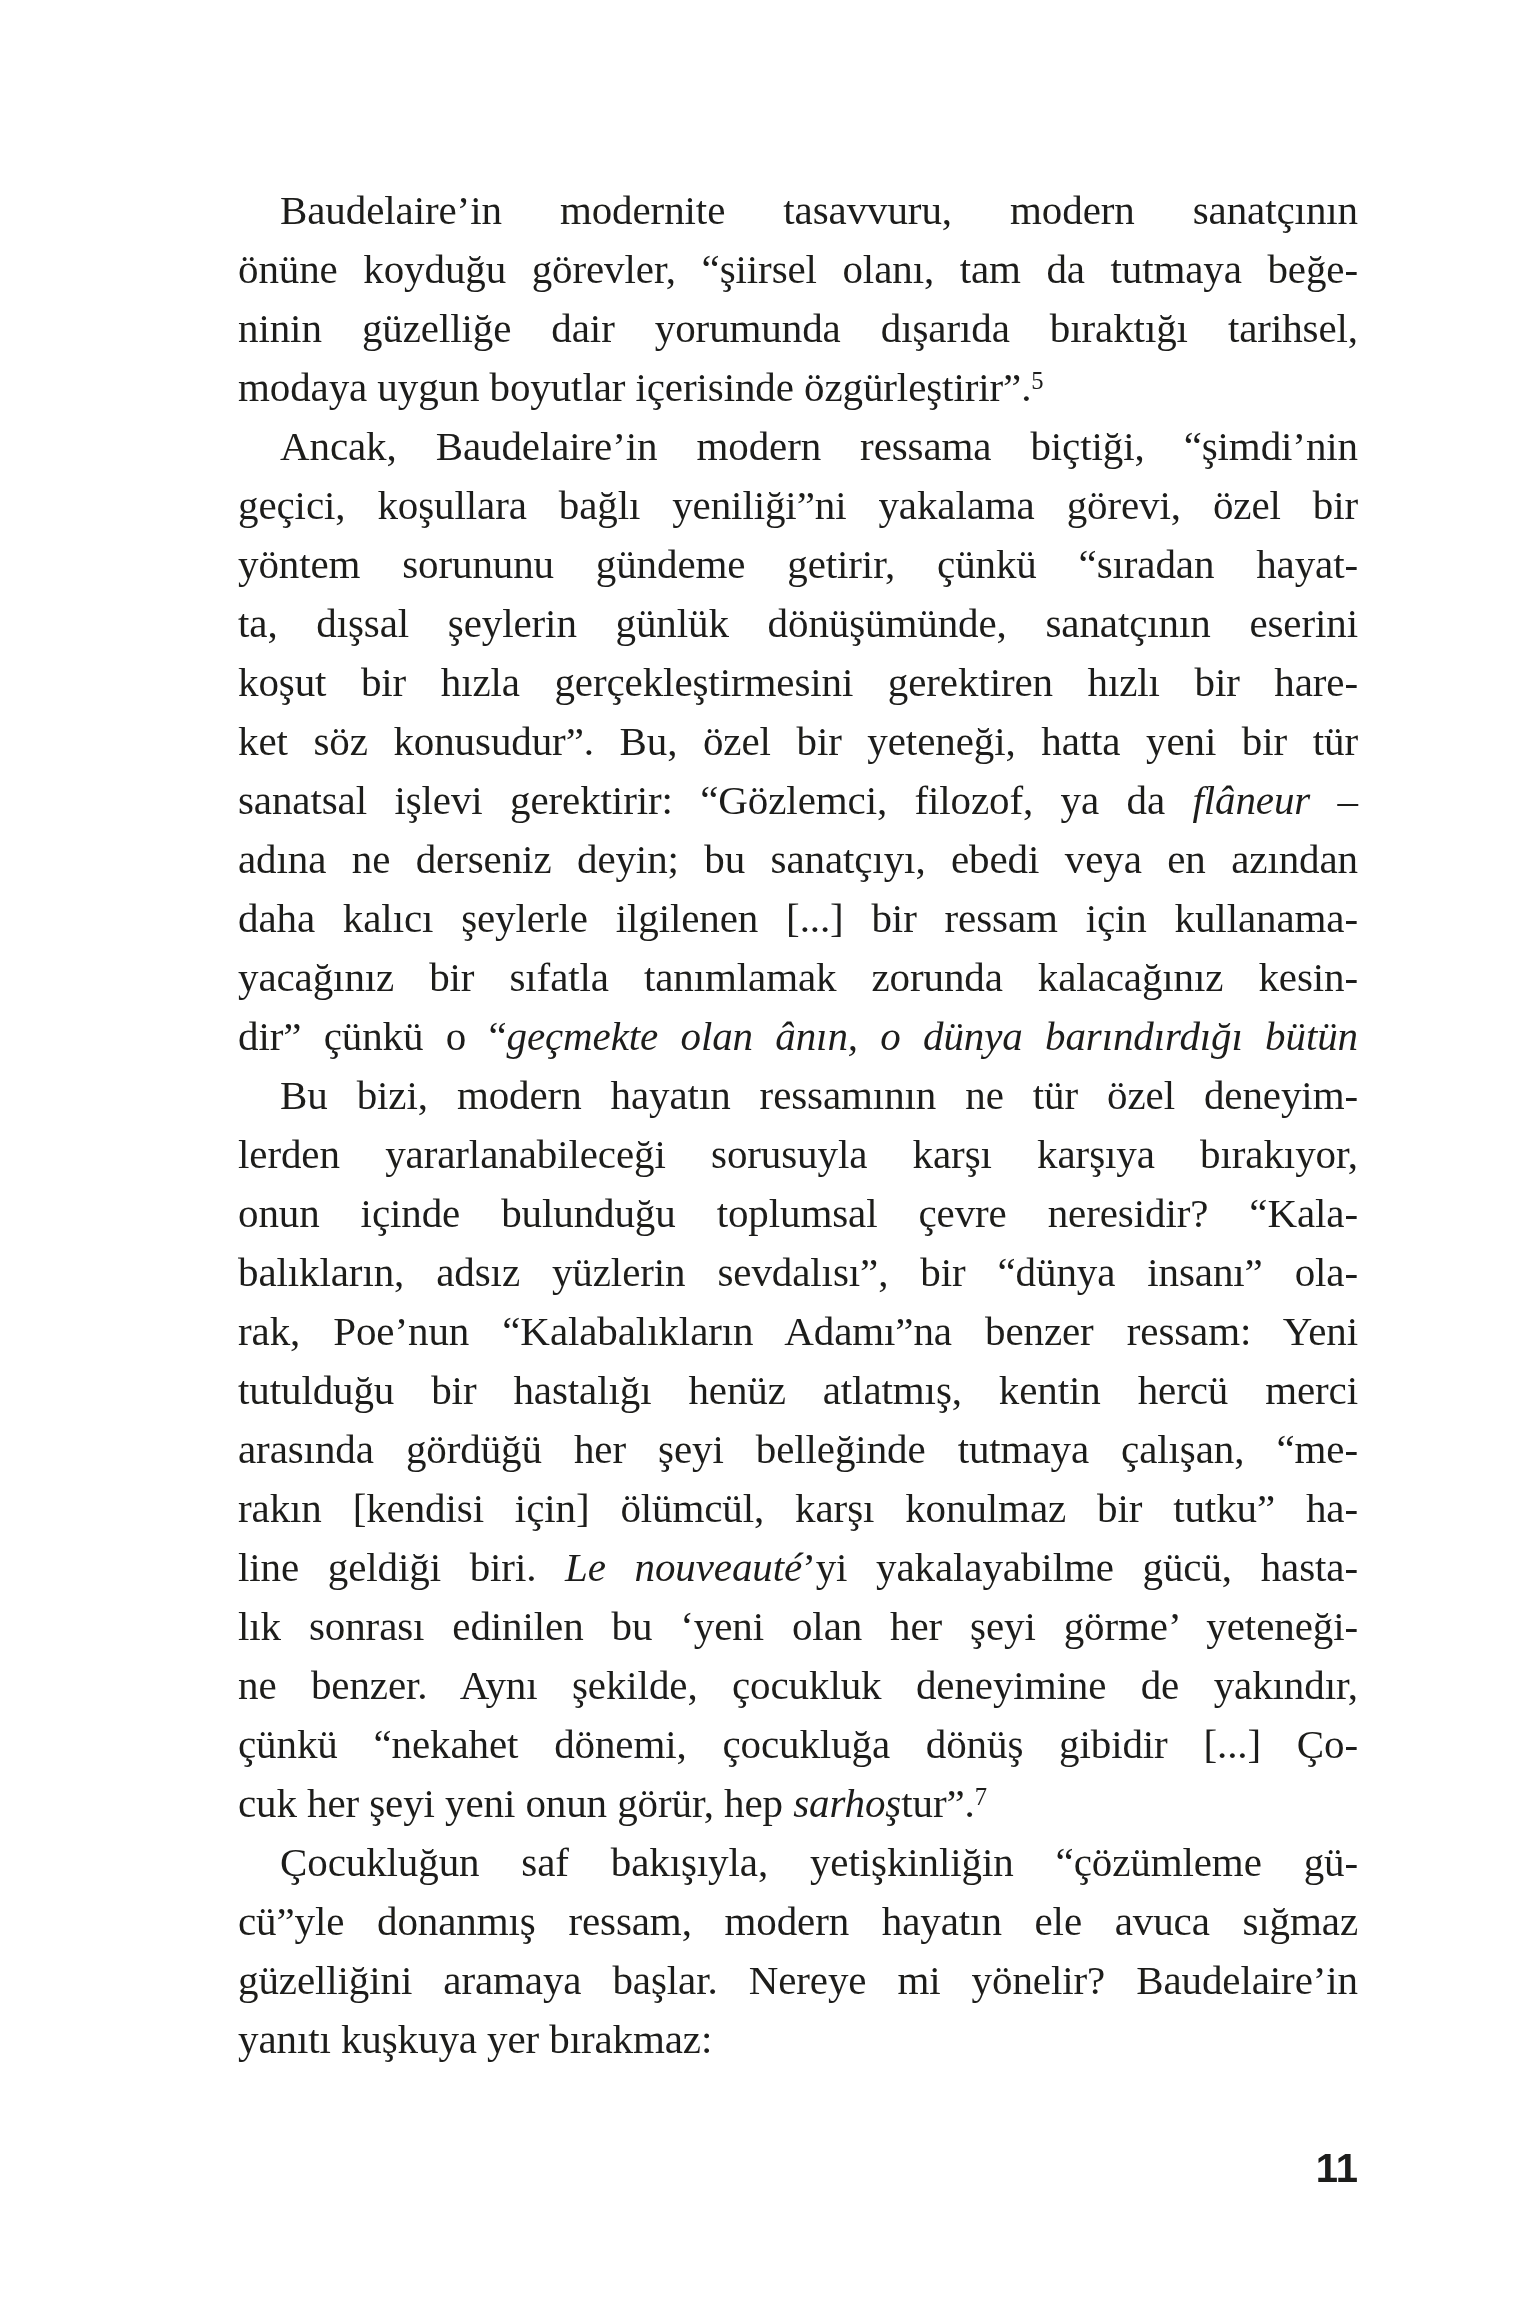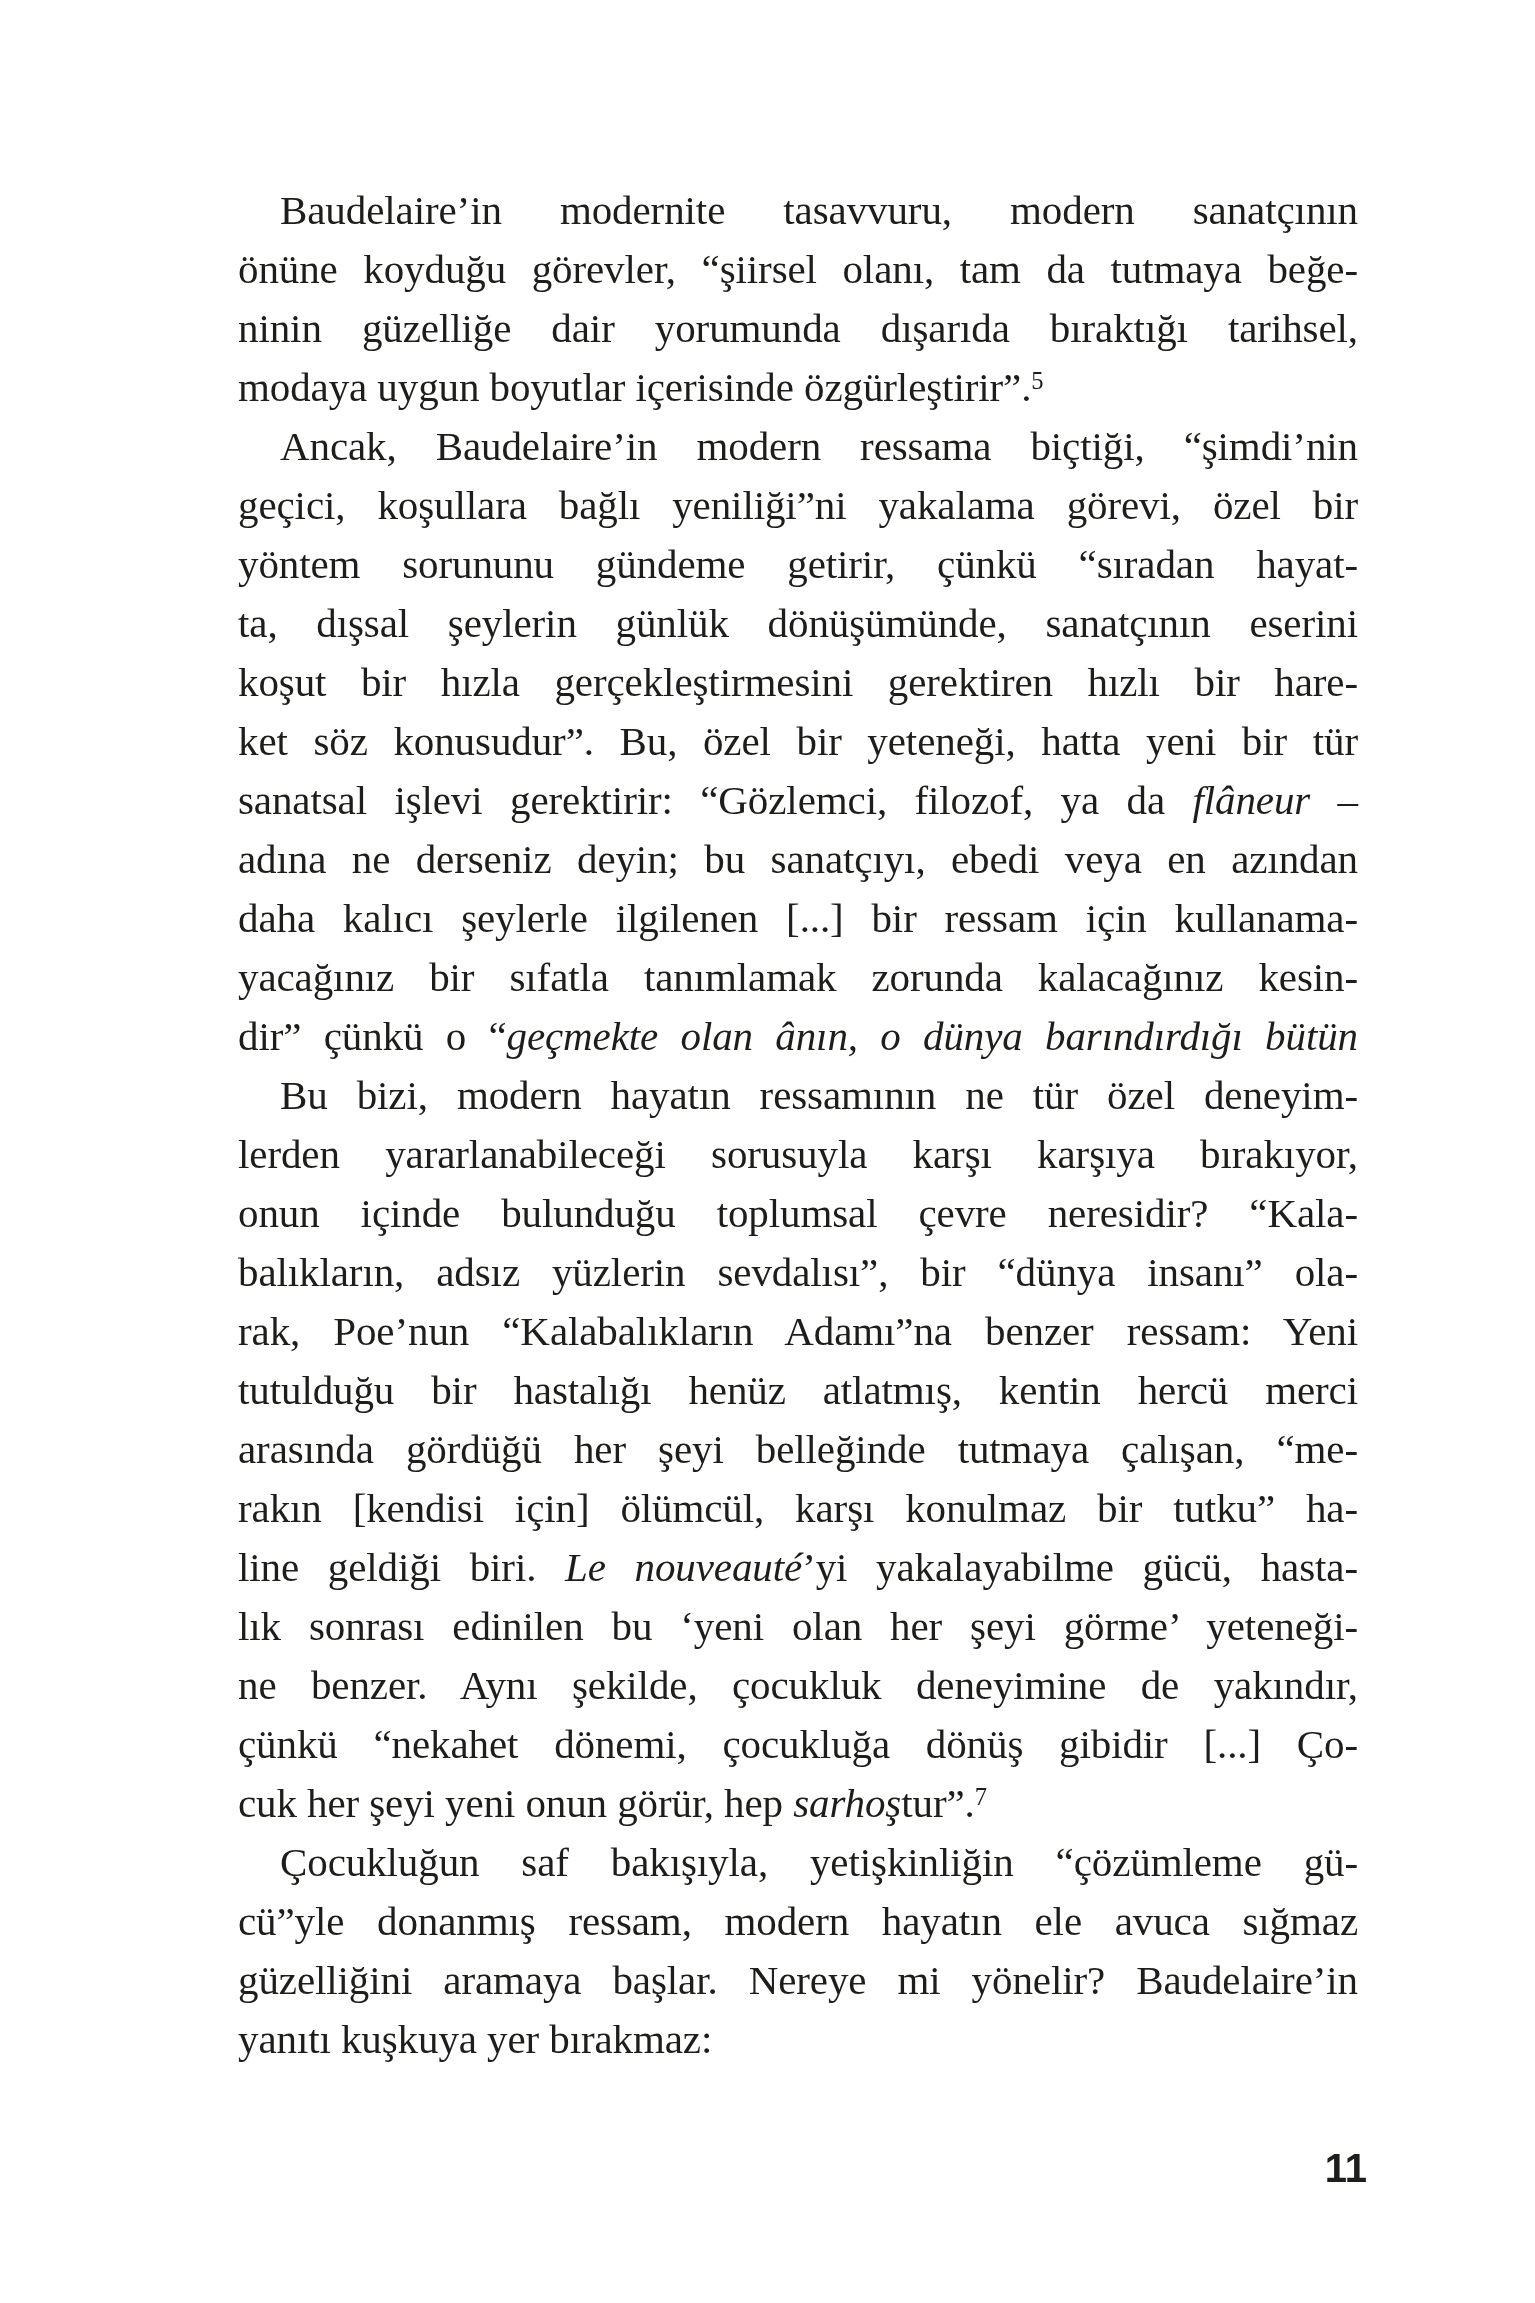--- a/index.html
+++ b/index.html
@@ -38,21 +38,21 @@
   sup.fn {
     font-size: 0.6em;
     line-height: 0;
     position: relative;
     top: -0.5em;
     vertical-align: baseline;
   }
   .page-number {
     position: absolute;
     top: 2148px;
-    right: 168px;
+    right: 177px;
     font-family: "Liberation Sans", sans-serif;
     font-weight: 700;
     font-size: 40px;
     line-height: 40px;
     color: #1d1d1b;
   }
 </style>
 </head>
 <body>
 

